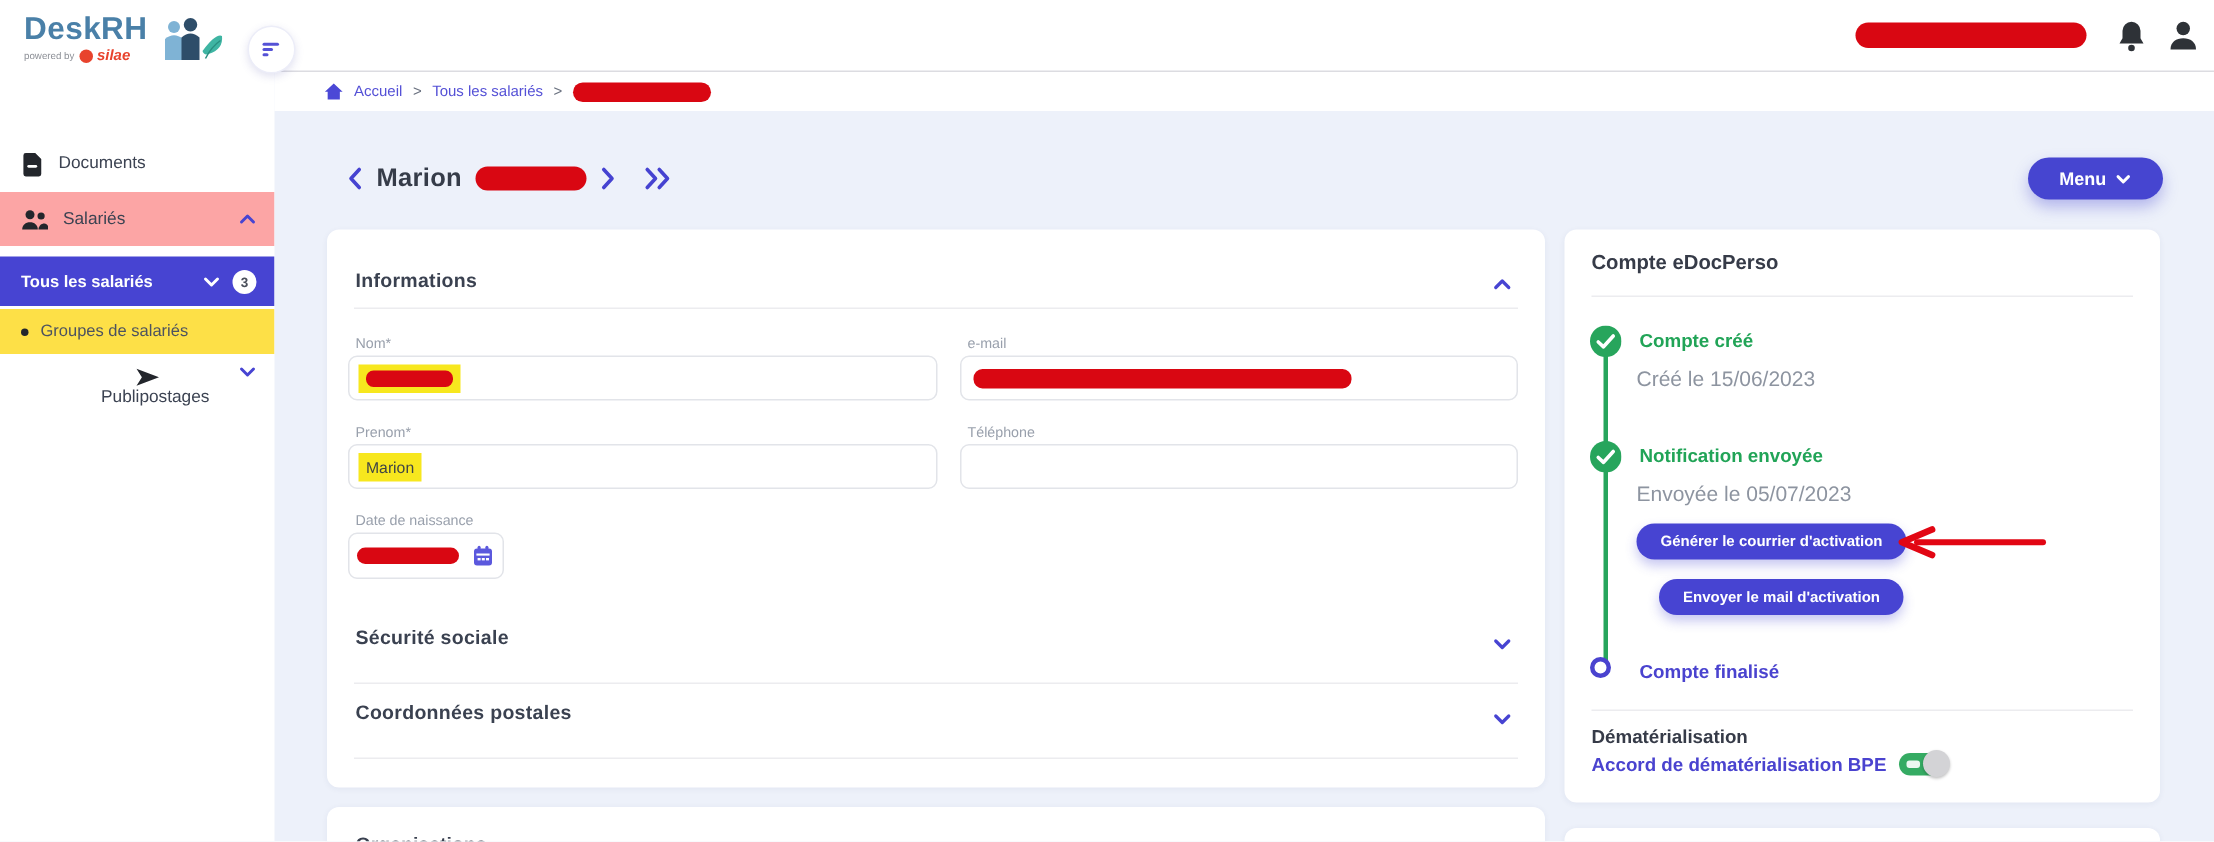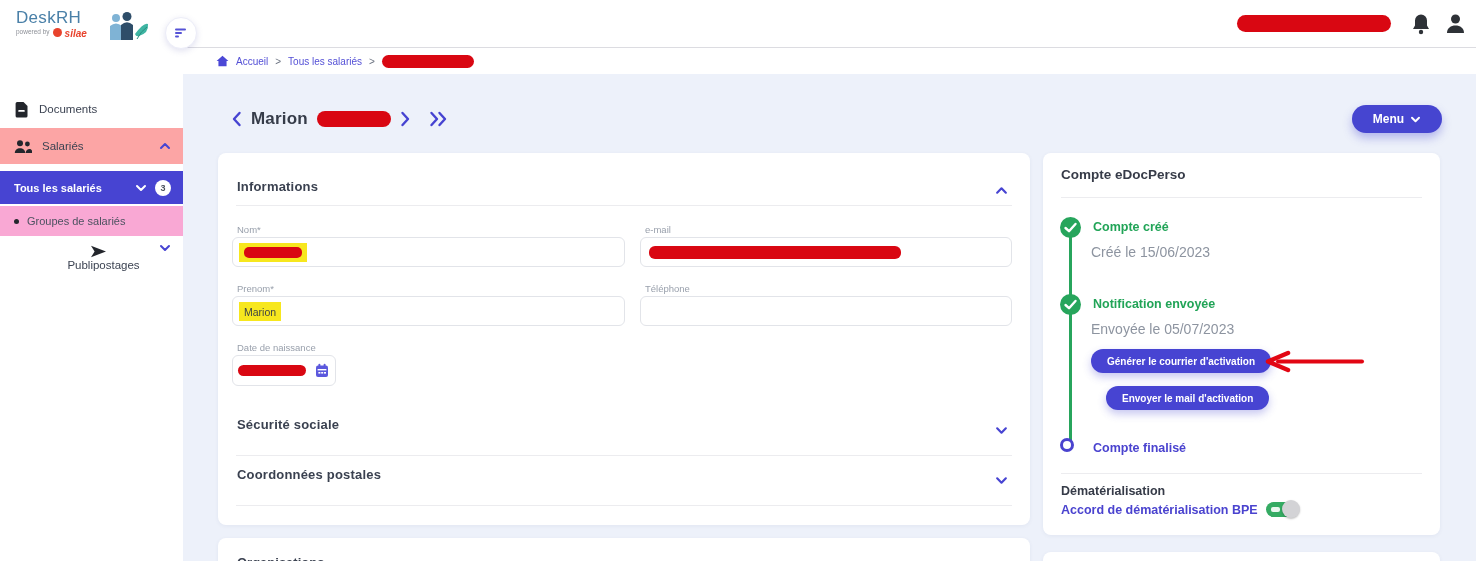--- a/index.html
+++ b/index.html
@@ -4,42 +4,42 @@
 <style>
   * { margin:0; padding:0; box-sizing:border-box; }
   html,body { width:1476px; height:561px; }
   body { font-family:"Liberation Sans", sans-serif; background:#fff; }
   #app { position:relative; width:1476px; height:561px; overflow:hidden; background:#fff; }
 
   
   .topbar { position:absolute; left:0; top:0; width:1476px; height:48px; background:#fff; }
   .hairline { position:absolute; left:183px; top:47px; width:1293px; height:1px; background:#dcdce1; }
   .logo { position:absolute; left:16px; top:8px; }
-  .logo-name { font-size:17px; font-weight:normal; color:#4a80a8; letter-spacing:.3px; }
-  .logo-sub { display:flex; align-items:flex-start; gap:3px; margin-top:0px; }
+  .logo-name { font-size:21px; font-weight:bold; color:#4a80a8; letter-spacing:.3px; }
+  .logo-sub { display:flex; align-items:center; gap:3px; margin-top:0px; }
   .powered { font-size:6.5px; color:#8d9097; }
   .silae-dot { width:9px; height:9px; border-radius:50%; background:#e8432d; display:inline-block; }
   .silae { font-size:10px; font-weight:bold; color:#e8432d; font-style:italic; }
   .logo-people { position:absolute; left:108px; top:12px; }
   .round-btn { position:absolute; left:165px; top:17px; width:32px; height:32px; border-radius:50%;
                background:#fff; border:1px solid #ecedf8; box-shadow:0 2px 6px rgba(90,90,170,.18);
                display:flex; align-items:center; justify-content:center; z-index:5; cursor:pointer; }
   .redact { background:#d90712; border-radius:7px; display:inline-block; }
   .topbar-redact { position:absolute; left:1237px; top:15px; width:154px; height:17px; border-radius:9px; }
   .icon-btn { position:absolute; top:12px; cursor:pointer; }
 
   
   .sidebar { position:absolute; left:0; top:48px; width:149px; height:513px; background:#fff; }
   .side-item { position:absolute; left:0; width:183px; display:flex; align-items:center; padding-left:14px; cursor:pointer; }
   .side-label { font-size:11.5px; color:#3c4352; margin-left:10px; }
   .si-documents { top:46px; height:30px; }
   .si-salaries { top:80px; height:36px; background:#fca5a5; }
   .si-tous { top:123px; height:33px; background:#4744d2; }
   .si-tous .side-label { color:#fff; font-weight:bold; font-size:11px; margin-left:0; }
-  .si-groupes { top:158px; height:30px; background:#f9a8d4; }
+  .si-groupes { top:158px; height:30px; background:#fde047; }
   .si-groupes .side-label { font-size:11px; color:#4c5260; margin-left:8px; }
   .si-publi { top:196px; height:30px;flex-direction:column; }
   .side-right { position:absolute; right:12px; display:flex; align-items:center; gap:8px; }
   .badge { width:16px; height:16px; border-radius:50%; background:#fff; color:#4a4f5a; font-size:9px;
            font-weight:bold; display:flex; align-items:center; justify-content:center; }
   .bullet { width:5px; height:5px; border-radius:50%; background:#23262c; }
 
   
   .content-bg { position:absolute; left:183px; top:48px; width:1293px; height:513px; background:#edf1fa; }
   .crumb-strip { position:absolute; left:183px; top:48px; width:1293px; height:26px; background:#fff;

